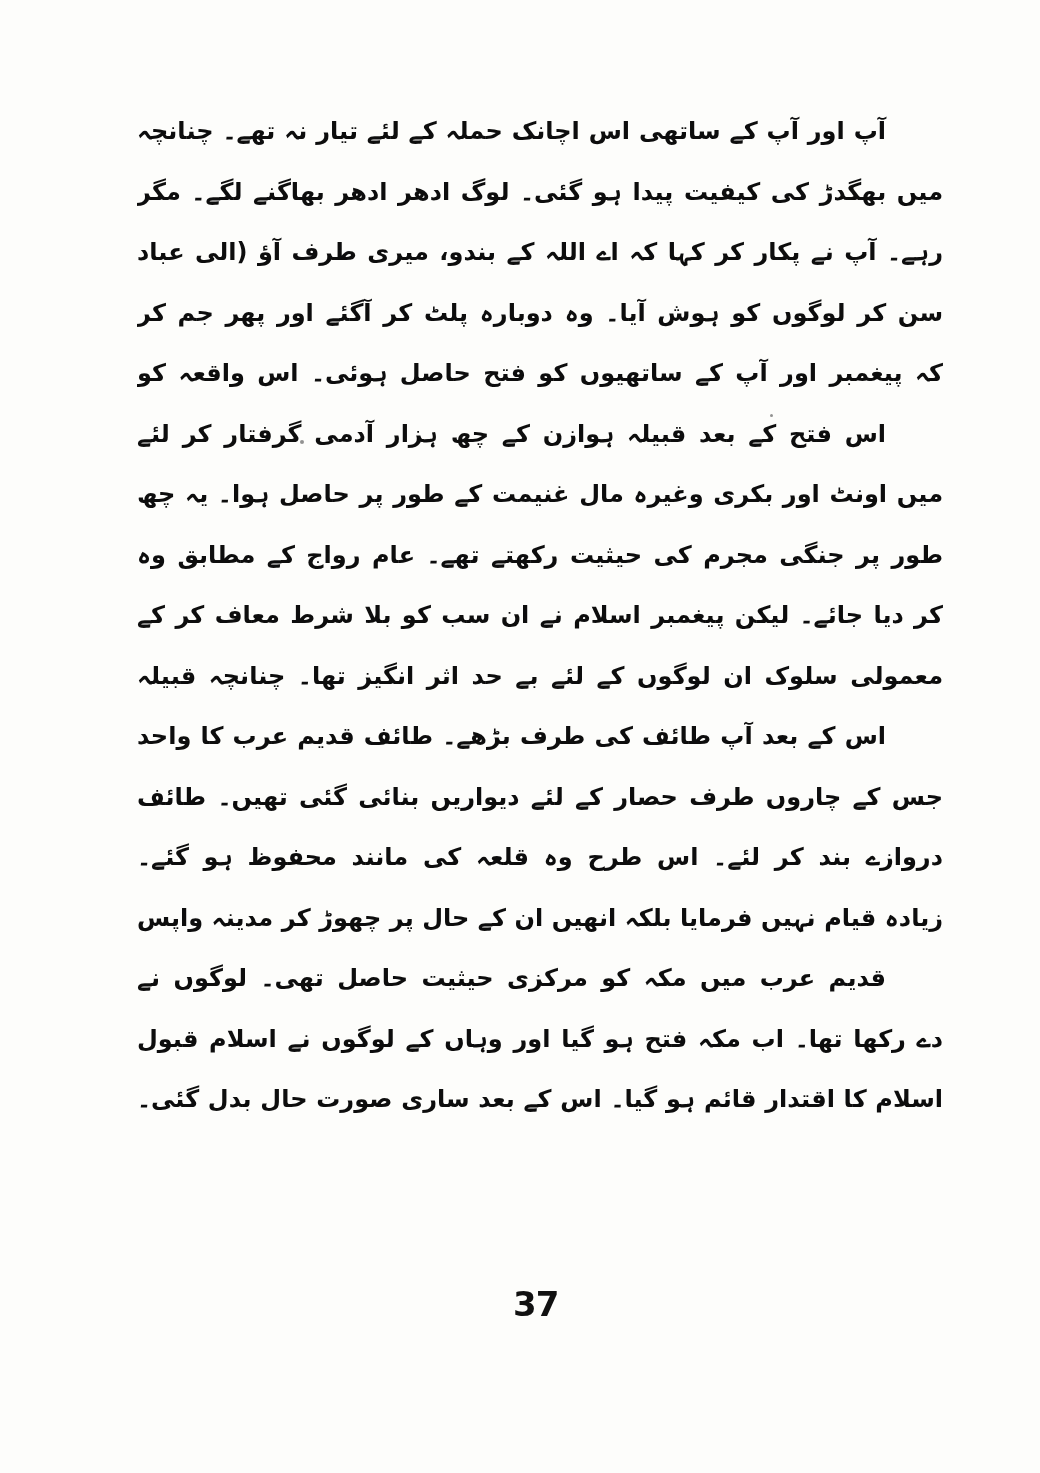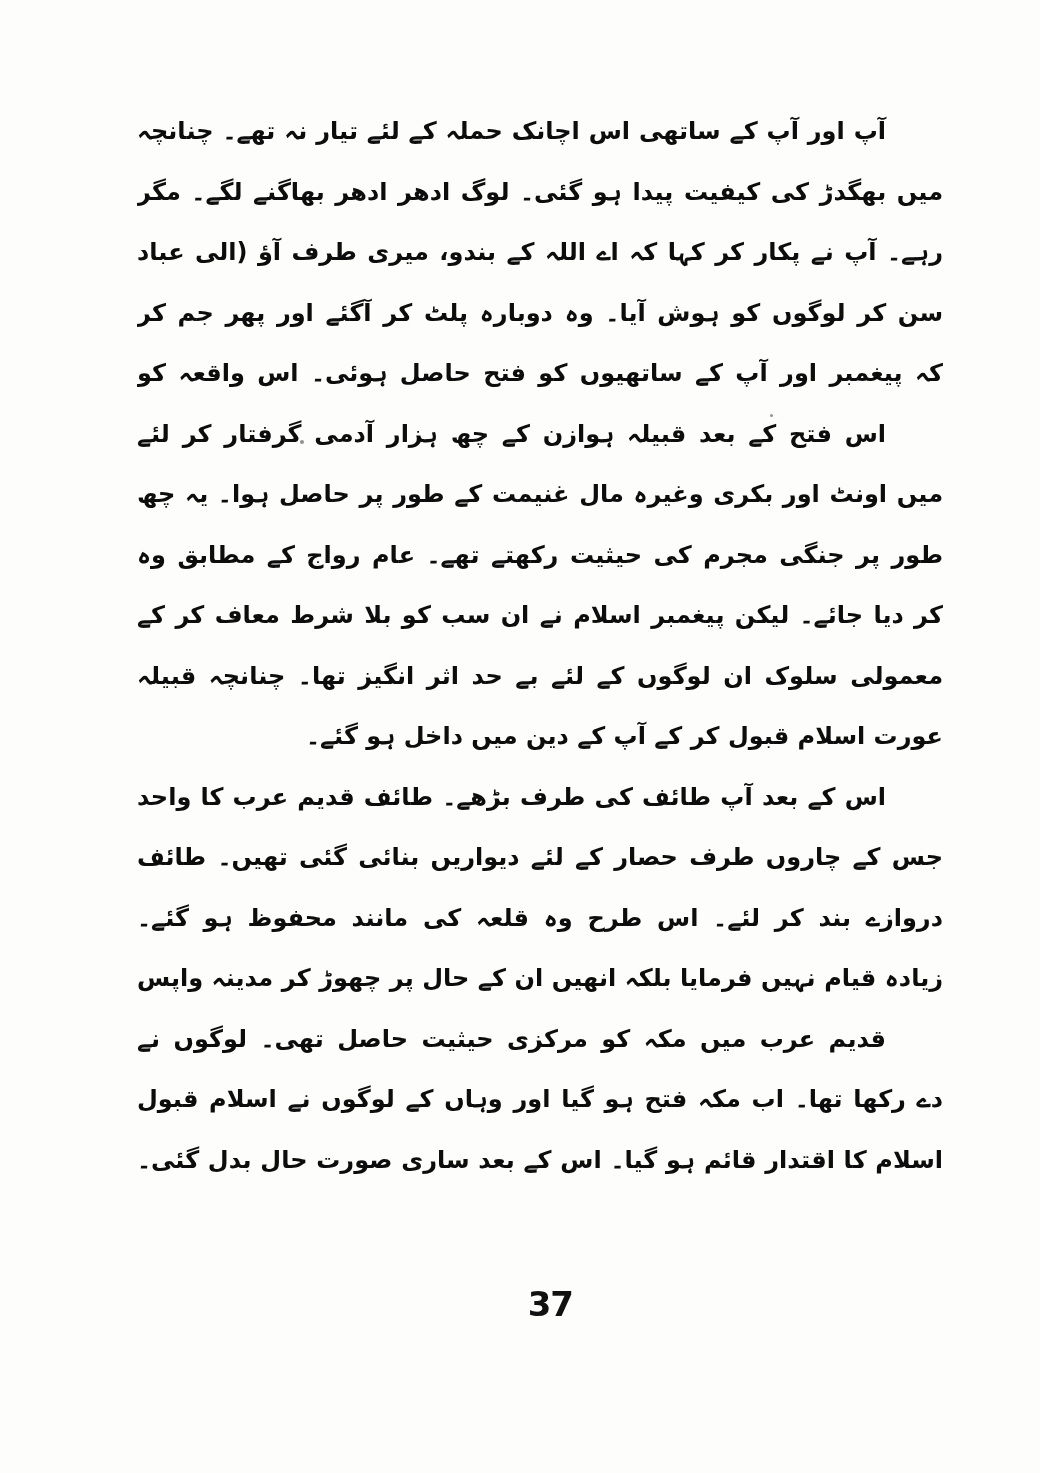--- a/index.html
+++ b/index.html
@@ -46,21 +46,21 @@
   }
   .page-number {
     position: absolute;
     top: 1284px;
     left: 513px;
     width: 60px;
     font-size: 34px;
     font-weight: 700;
     letter-spacing: -1px;
     color: #111;
-    text-align: right;
+    text-align: left;
     font-family: "DejaVu Sans", "Liberation Sans", sans-serif;
   }
   
   .speck {
     position: absolute;
     background: #3a3a3a;
     border-radius: 50%;
     opacity: 0.55;
   }
   .speck.s1 { left: 300px; top: 440px; width: 4px; height: 4px; }
@@ -80,21 +80,20 @@
       <div class="line">سن کر لوگوں کو ہوش آیا۔ وہ دوبارہ پلٹ کر آگئے اور پھر جم کر دشمن کا مقابلہ کیا۔ یہاں تک</div>
       <div class="line">کہ پیغمبر اور آپ کے ساتھیوں کو فتح حاصل ہوئی۔ اس واقعہ کو اسلامی تاریخ میں غزوہ حنین</div>
     </div>
 
     <div class="para">
       <div class="line indent">اس فتح کے بعد قبیلہ ہوازن کے چھ ہزار آدمی گرفتار کر لئے گئے۔ بہت بڑی تعداد</div>
       <div class="line">میں اونٹ اور بکری وغیرہ مال غنیمت کے طور پر حاصل ہوا۔ یہ چھ ہزار قیدی ثابت شدہ</div>
       <div class="line">طور پر جنگی مجرم کی حیثیت رکھتے تھے۔ عام رواج کے مطابق وہ اس قابل تھے کہ ان کو قتل</div>
       <div class="line">کر دیا جائے۔ لیکن پیغمبر اسلام نے ان سب کو بلا شرط معاف کر کے رہا کر دیا۔ آپ کا یہ غیر</div>
       <div class="line">معمولی سلوک ان لوگوں کے لئے بے حد اثر انگیز تھا۔ چنانچہ قبیلہ ہوازن کے تمام مرد اور</div>
-      <div class="line para-end">عورت اسلام قبول کر کے آپ کے دین میں داخل ہو گئے۔</div>
     </div>
 
     <div class="para">
       <div class="line indent">اس کے بعد آپ طائف کی طرف بڑھے۔ طائف قدیم عرب کا واحد ایسا شہر تھا</div>
       <div class="line">جس کے چاروں طرف حصار کے لئے دیواریں بنائی گئی تھیں۔ طائف والوں نے حصار کے</div>
       <div class="line">دروازے بند کر لئے۔ اس طرح وہ قلعہ کی مانند محفوظ ہو گئے۔ پیغمبر اسلام نے طائف میں</div>
       <div class="line para-end">زیادہ قیام نہیں فرمایا بلکہ انھیں ان کے حال پر چھوڑ کر مدینہ واپس آگئے۔</div>
     </div>
 
     <div class="para">

